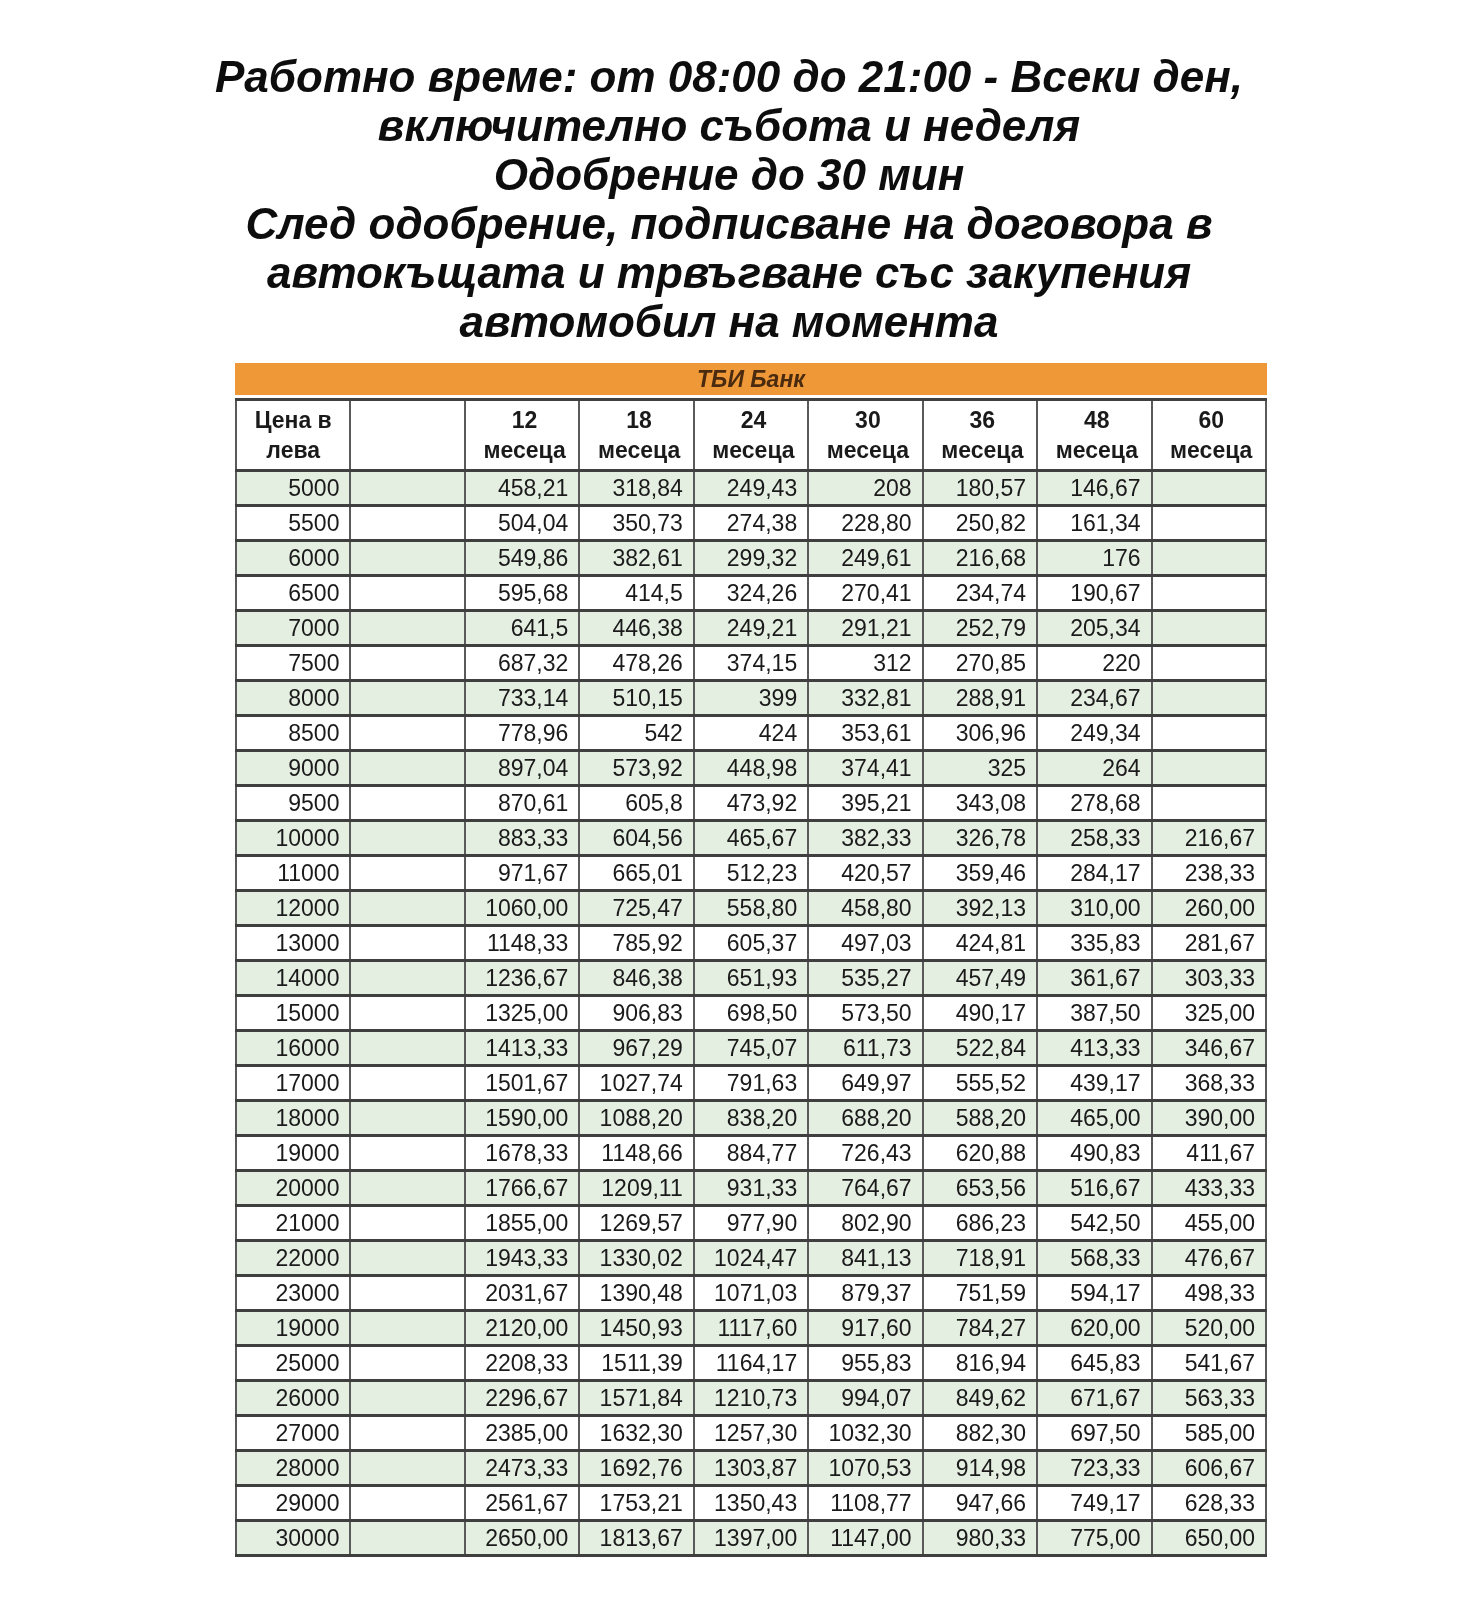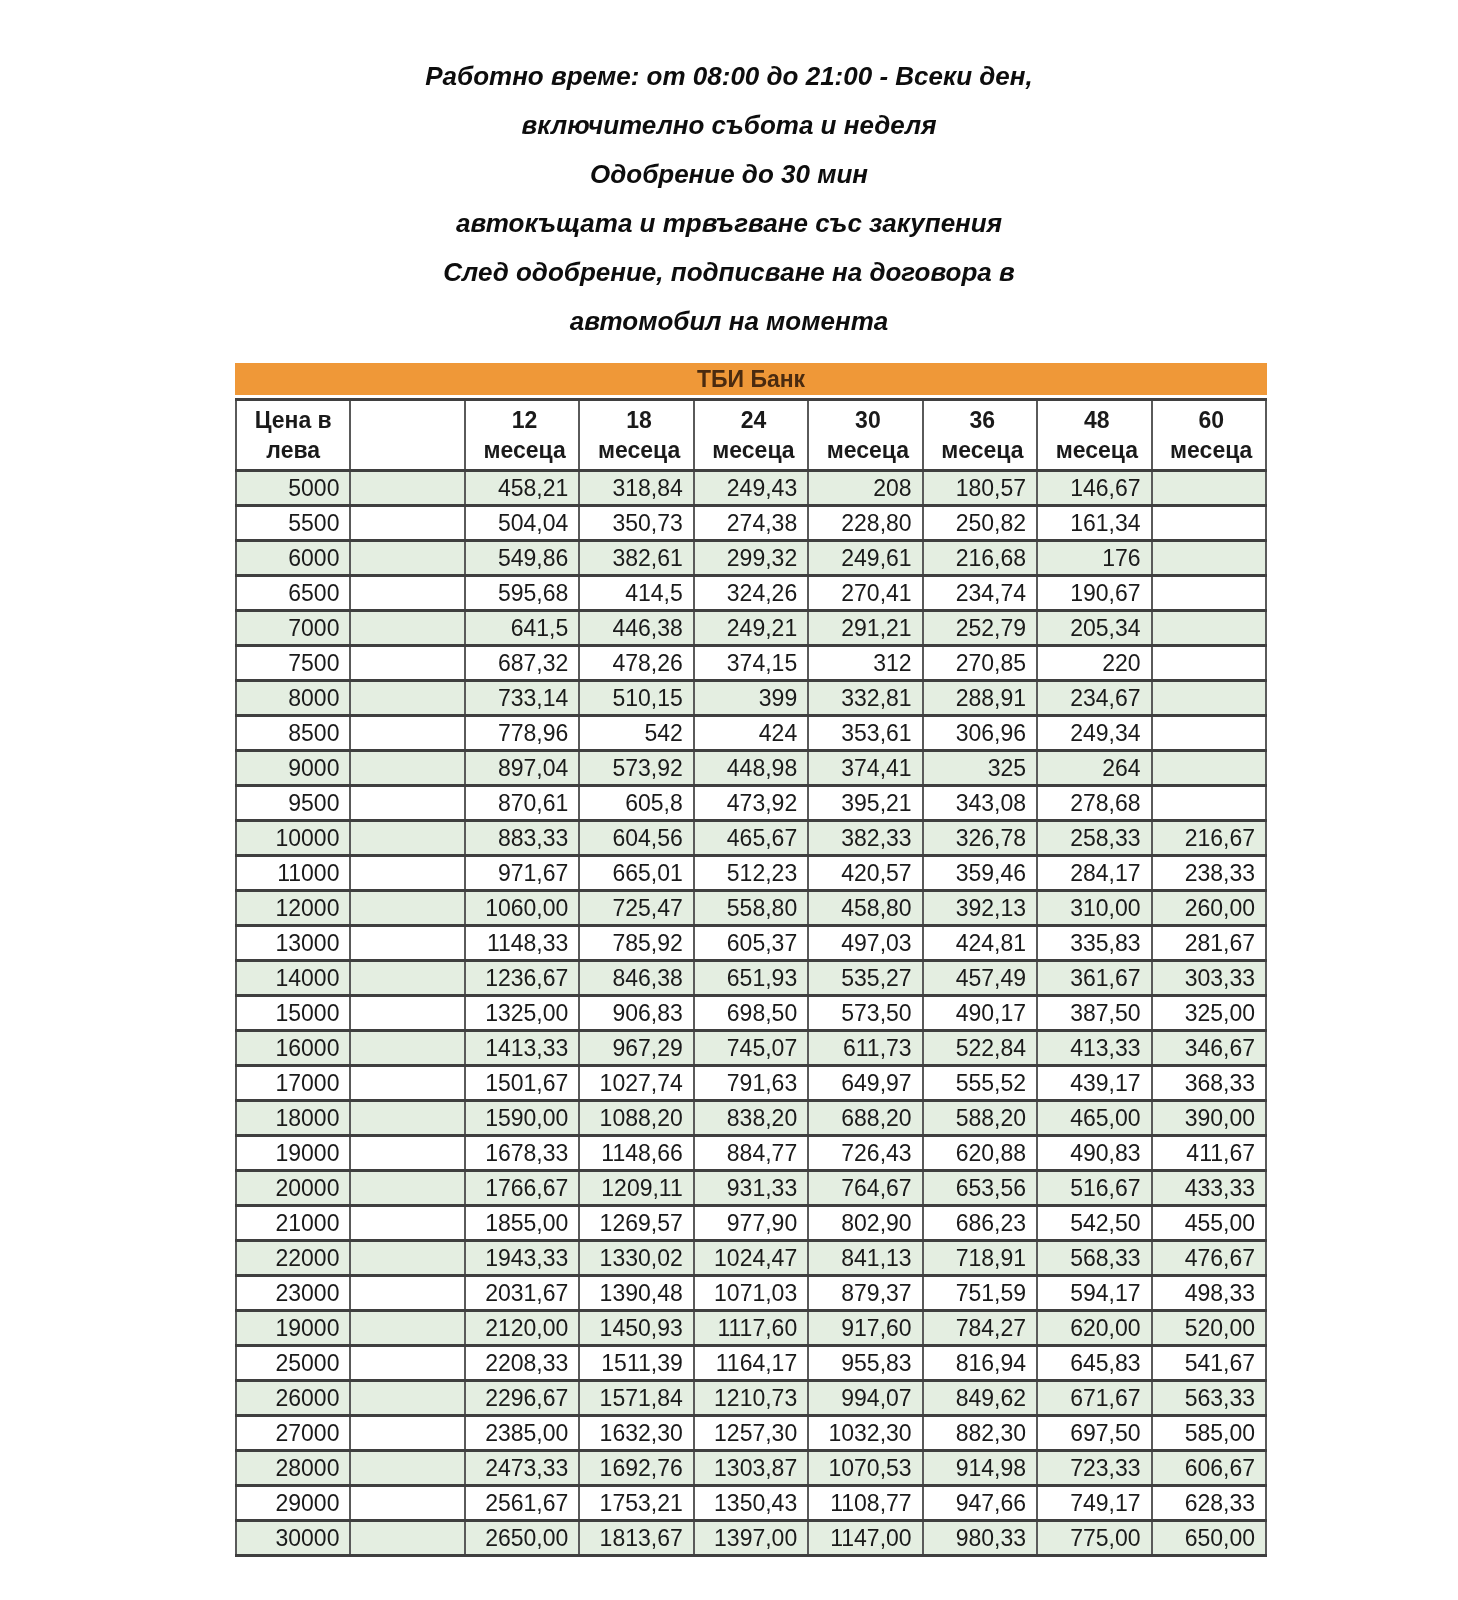--- a/index.html
+++ b/index.html
@@ -14,21 +14,21 @@
     position: relative;
     overflow: hidden;
   }
 
   
   .title-block {
     margin-top: 52px;
     text-align: center;
     font-weight: bold;
     font-style: italic;
-    font-size: 26px;
+    font-size: 44px;
     line-height: 49px;
     color: #0d0d0d;
   }
 
   
   .table-area {
     position: absolute;
     left: 235px;
     top: 363px;
     width: 1032px;
@@ -36,20 +36,21 @@
   .bank-bar {
     width: 100%;
     height: 32px;
     line-height: 32px;
     background: #EF9838;
     color: #4A2B10;
     font-weight: bold;
     font-size: 23px;
     text-align: center;
     margin-bottom: 3px;
+    font-style: italic;
   }
   table.loan-table {
     border-collapse: collapse;
     table-layout: fixed;
     width: 100%;
     font-size: 23px;
   }
   table.loan-table th,
   table.loan-table td {
     border-left: 2px solid #5a5a5a;
@@ -83,22 +84,22 @@
     background: #E4EEE1;
   }
 </style>
 </head>
 <body>
 
 <div class="title-block">
   <div>Работно време: от 08:00 до 21:00 - Всеки ден,</div>
   <div>включително събота и неделя</div>
   <div>Одобрение до 30 мин</div>
+  <div>След одобрение, подписване на договора в</div>
   <div>автокъщата и трвъгване със закупения</div>
-  <div>След одобрение, подписване на договора в</div>
   <div>автомобил на момента</div>
 </div>
 
 <div class="table-area">
   <div class="bank-bar">ТБИ Банк</div>
   <table class="loan-table">
     <thead>
         <tr>
           <th class="price-head">
             <div>Цена в</div>

